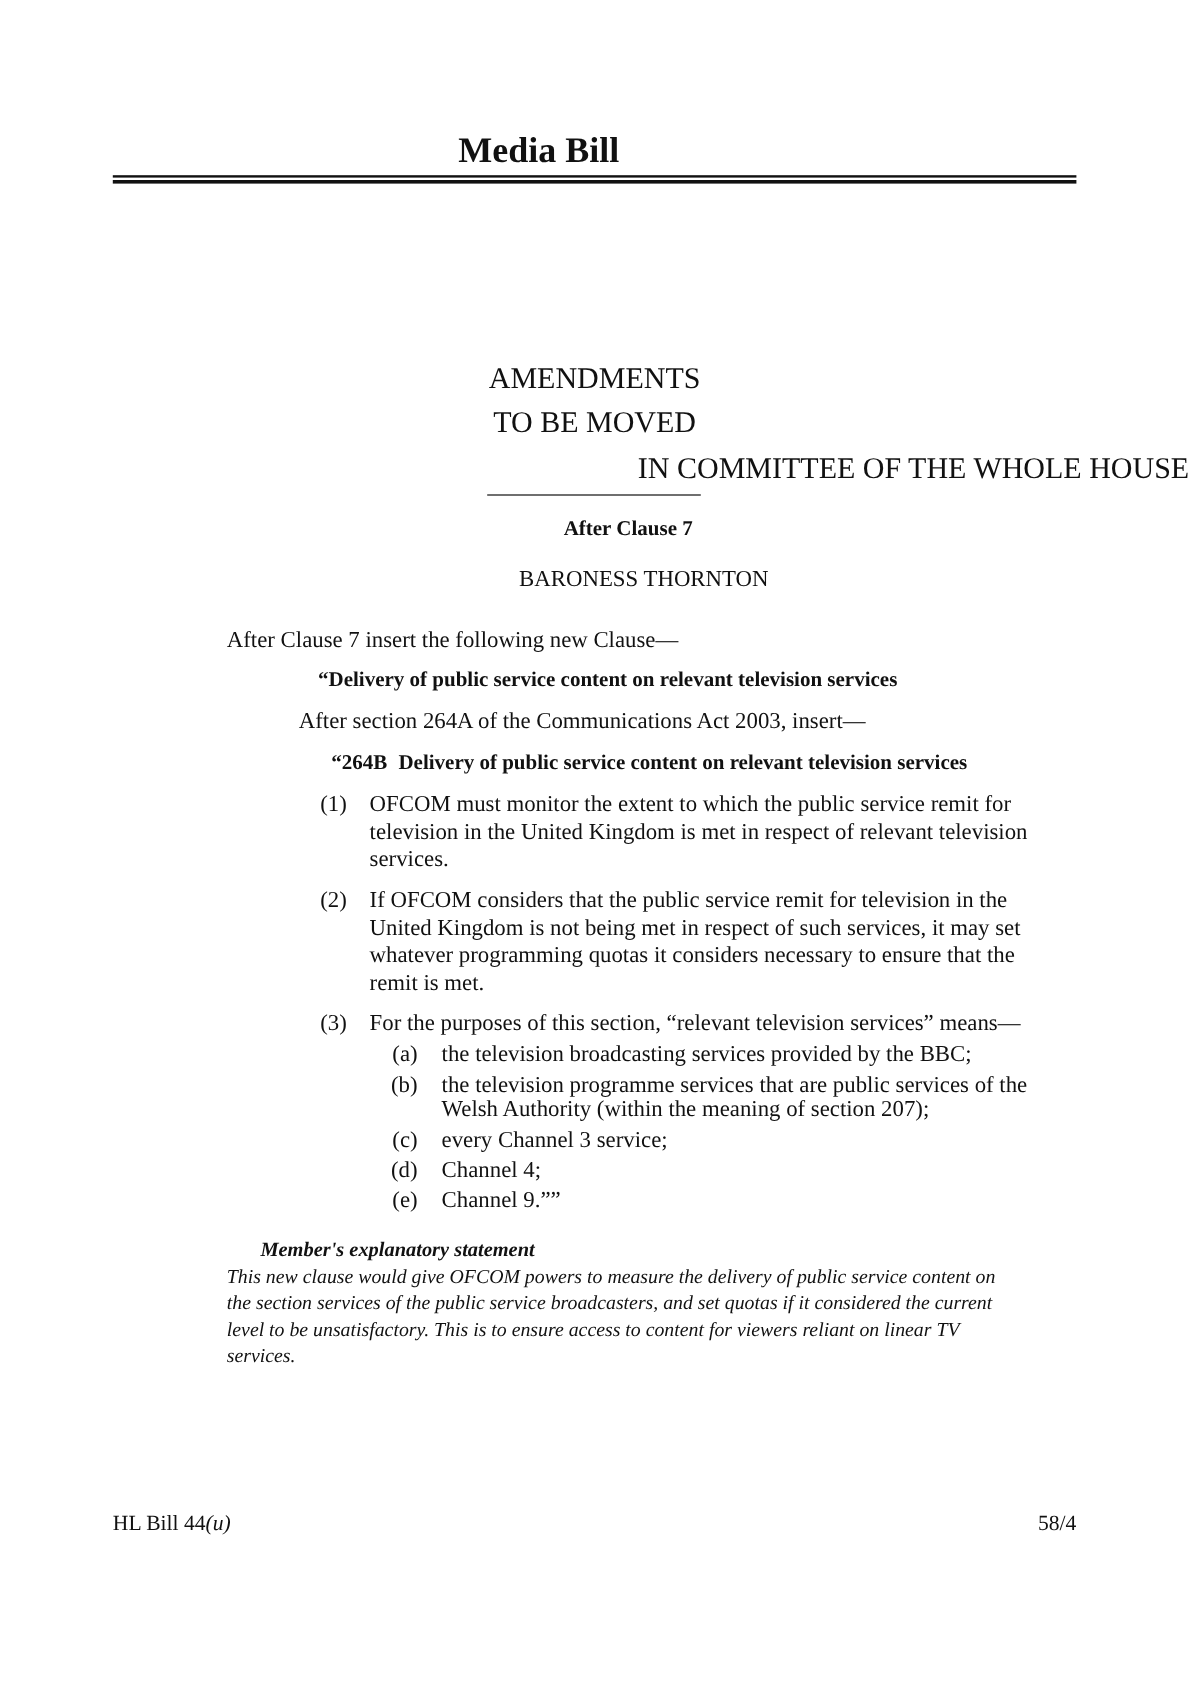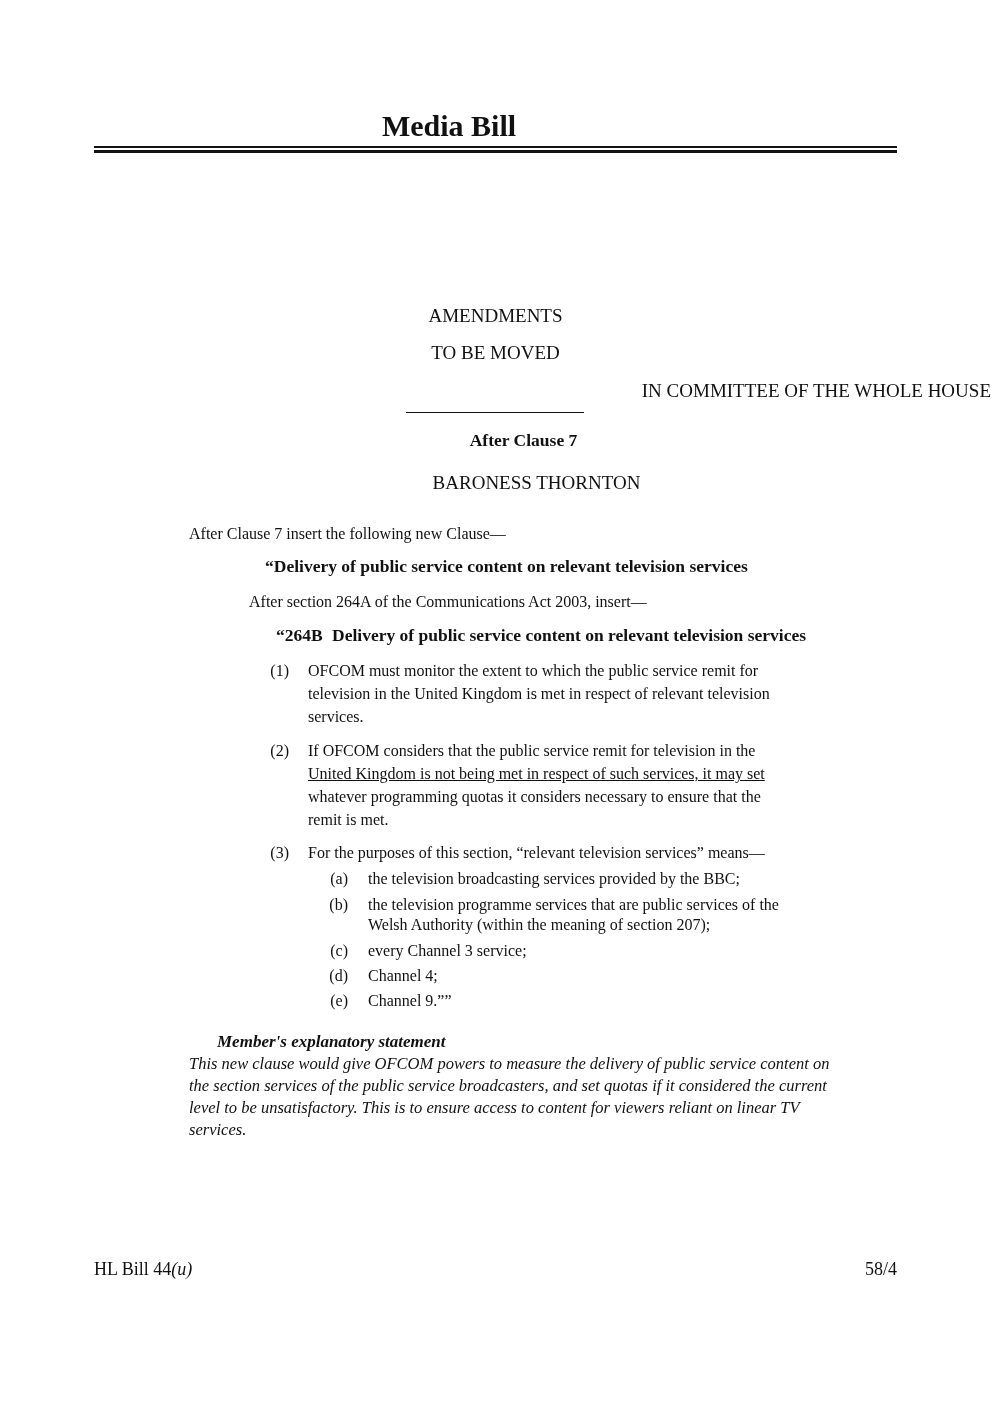--- a/index.html
+++ b/index.html
@@ -2,24 +2,24 @@
 <html><head>
 <meta charset="utf-8">
 <style>
   html, body { margin: 0; padding: 0; background: #ffffff; }
   body { width: 991px; height: 1401px; position: relative; overflow: hidden;
          font-family: "Liberation Serif", "DejaVu Serif", serif; color: #111; }
   .abs { position: absolute; }
   .title { left: 0; width: 898px; top: 106px; text-align: center; font-size: 30px; font-weight: bold; line-height: 40px; }
   .rule-thin { left: 94px; width: 803px; top: 146px; height: 2px; background: #111; }
   .rule-thick { left: 94px; width: 803px; top: 150px; height: 3px; background: #111; }
-  .center { left: 0; width: 991px; text-align: center; font-size: 19px; line-height: 24px; }
+  .center { left: 0; width: 991px; text-align: center; font-size: 25px; line-height: 24px; }
   .short-rule { left: 406px; width: 178px; top: 412px; height: 1px; background: #111; }
   .bold { font-weight: bold; margin-left: 28px; }
-  .text { font-size: 16px; line-height: 23px; }
+  .text { font-size: 19px; line-height: 23px; }
   .num { text-align: right; }
   .italic { font-style: italic; }
   .footer { font-size: 18px; line-height: 22px; }
 </style>
 </head>
 <body>
 
 <div>
 
   <div class="abs title">Media Bill</div>
@@ -41,21 +41,21 @@
   <div class="abs text bold" style="left:248px; top:624px; font-size:17.5px;">“264B</div>
   <div class="abs text bold" style="left:304px; top:624px; font-size:17.5px;">Delivery of public service content on relevant television services</div>
 
   <div class="abs text num" style="left:255px; width:34px; top:659px;">(1)</div>
   <div class="abs text" style="left:308px; top:659px;">OFCOM must monitor the extent to which the public service remit for</div>
   <div class="abs text" style="left:308px; top:682px;">television in the United Kingdom is met in respect of relevant television</div>
   <div class="abs text" style="left:308px; top:705px;">services.</div>
 
   <div class="abs text num" style="left:255px; width:34px; top:739px;">(2)</div>
   <div class="abs text" style="left:308px; top:739px;">If OFCOM considers that the public service remit for television in the</div>
-  <div class="abs text" style="left:308px; top:762px;text-decoration:underline;">United Kingdom is not being met in respect of such services, it may set</div>
+  <div class="abs text" style="left:308px; top:762px;">United Kingdom is not being met in respect of such services, it may set</div>
   <div class="abs text" style="left:308px; top:785px;">whatever programming quotas it considers necessary to ensure that the</div>
   <div class="abs text" style="left:308px; top:808px;">remit is met.</div>
 
   <div class="abs text num" style="left:255px; width:34px; top:841px;">(3)</div>
   <div class="abs text" style="left:308px; top:841px;">For the purposes of this section, “relevant television services” means—</div>
 
   <div class="abs text num" style="left:310px; width:38px; top:867px;">(a)</div>
   <div class="abs text" style="left:368px; top:867px;">the television broadcasting services provided by the BBC;</div>
 
   <div class="abs text num" style="left:310px; width:38px; top:893px;">(b)</div>

